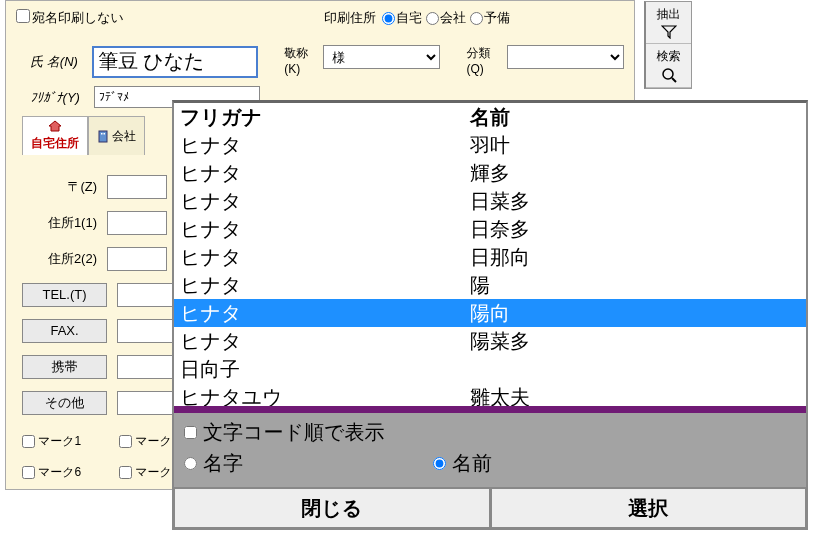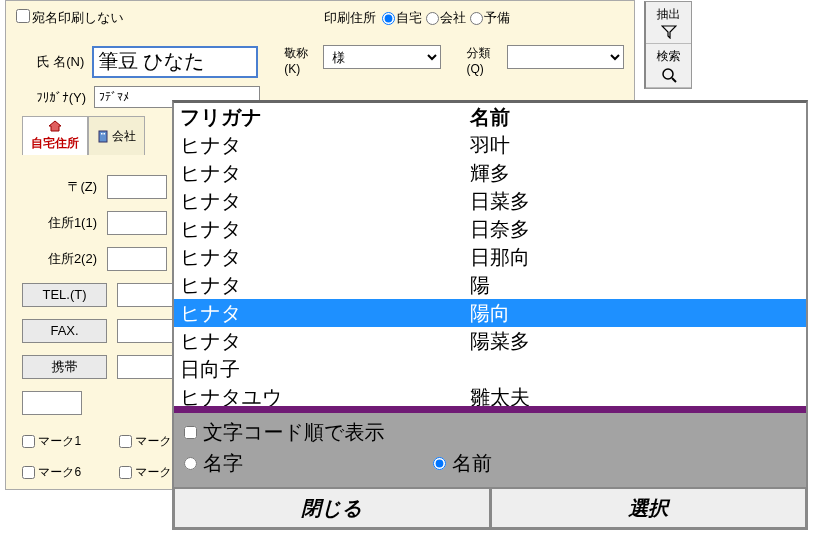--- a/index.html
+++ b/index.html
@@ -60,23 +60,23 @@
       font-size: 12px;
     }
     .toolbar-btn svg { margin-top: 2px; }
     .form-row {
       display: flex;
       align-items: center;
       margin-bottom: 8px;
     }
     .form-label {
       width: 78px;
-      text-align: right;
-      padding-right: 8px;
+      text-align: center;
       font-size: 13px;
+      font-style: italic;
     }
     .name-input {
       width: 166px;
       height: 32px;
       border: 2px solid #4A7FD0;
       background: #fff;
       font-size: 20px;
       font-family: "MS Mincho", serif;
       padding: 0 4px;
     }
@@ -220,21 +220,20 @@
     }
     .popup-btn {
       flex: 1;
       height: 40px;
       border: 1px solid #888;
       background: #EEE;
       font-size: 20px;
       font-family: "MS Mincho", serif;
       font-weight: bold;
       cursor: pointer;
-      font-style: italic;
     }
     .popup-btn:first-child { border-right: 2px solid #888; }
   </style>
 </head>
 <body>
 
 <div class="main-panel">
   <div class="top-row">
     <label class="checkbox-wrap">
       <input type="checkbox" style="">
@@ -329,20 +328,21 @@
       </div>
     <div class="addr-row">
         <div class="btn-label">FAX.</div>
         <input class="addr-input" style="">
       </div>
     <div class="addr-row">
         <div class="btn-label">携帯</div>
         <input class="addr-input" style="">
       </div>
     <div class="addr-row">
+        <div class="btn-label">その他</div>
         <input class="addr-input" style="">
       </div>
   </div>
 
   <div class="marks">
     <div class="mark-col">
       <label class="mark-item">
           <input type="checkbox" style="">
           <span>マーク1</span>
         </label>

